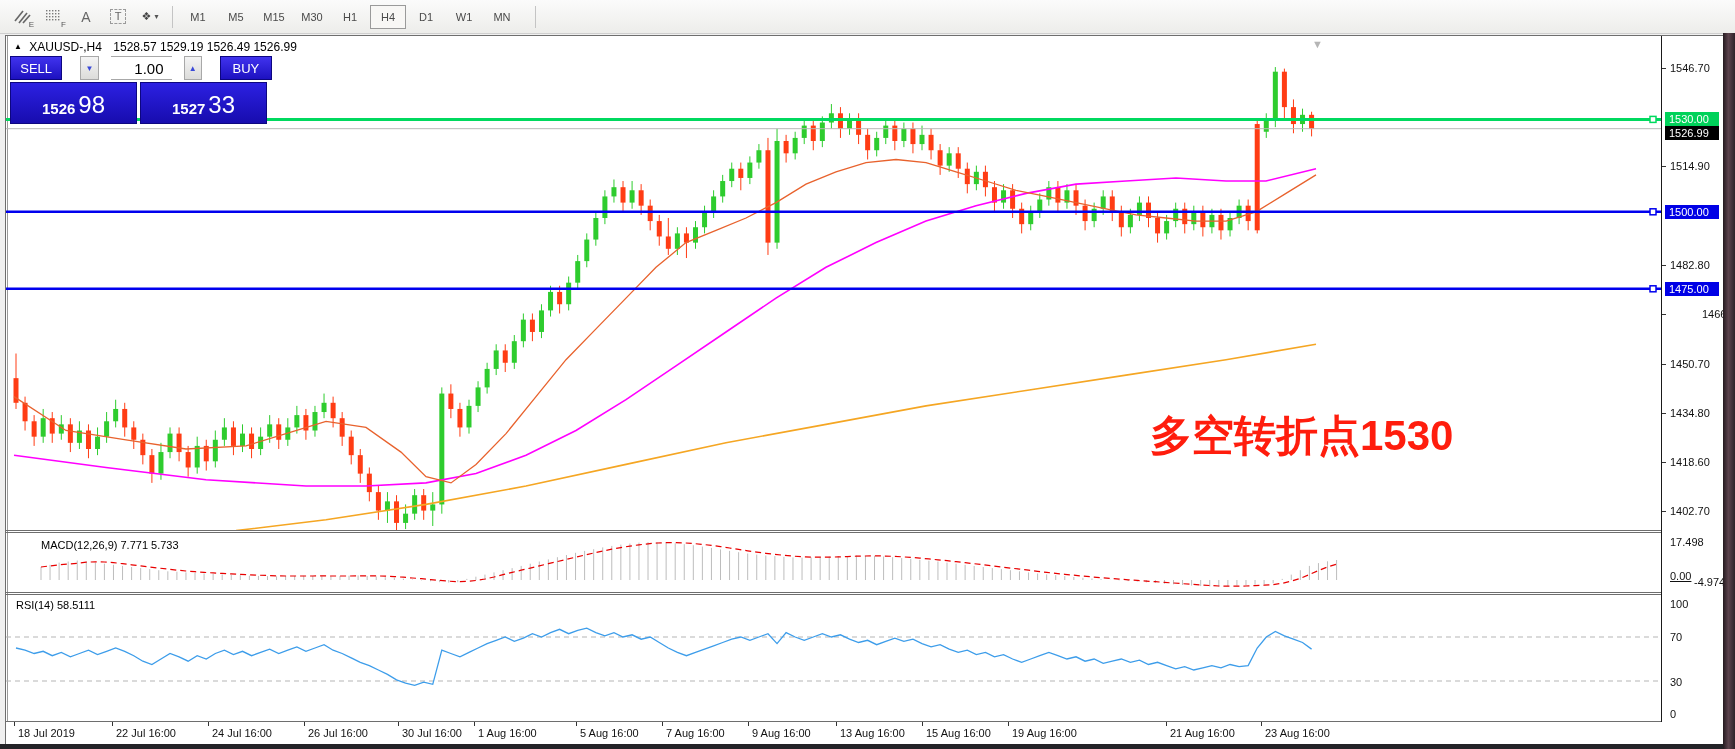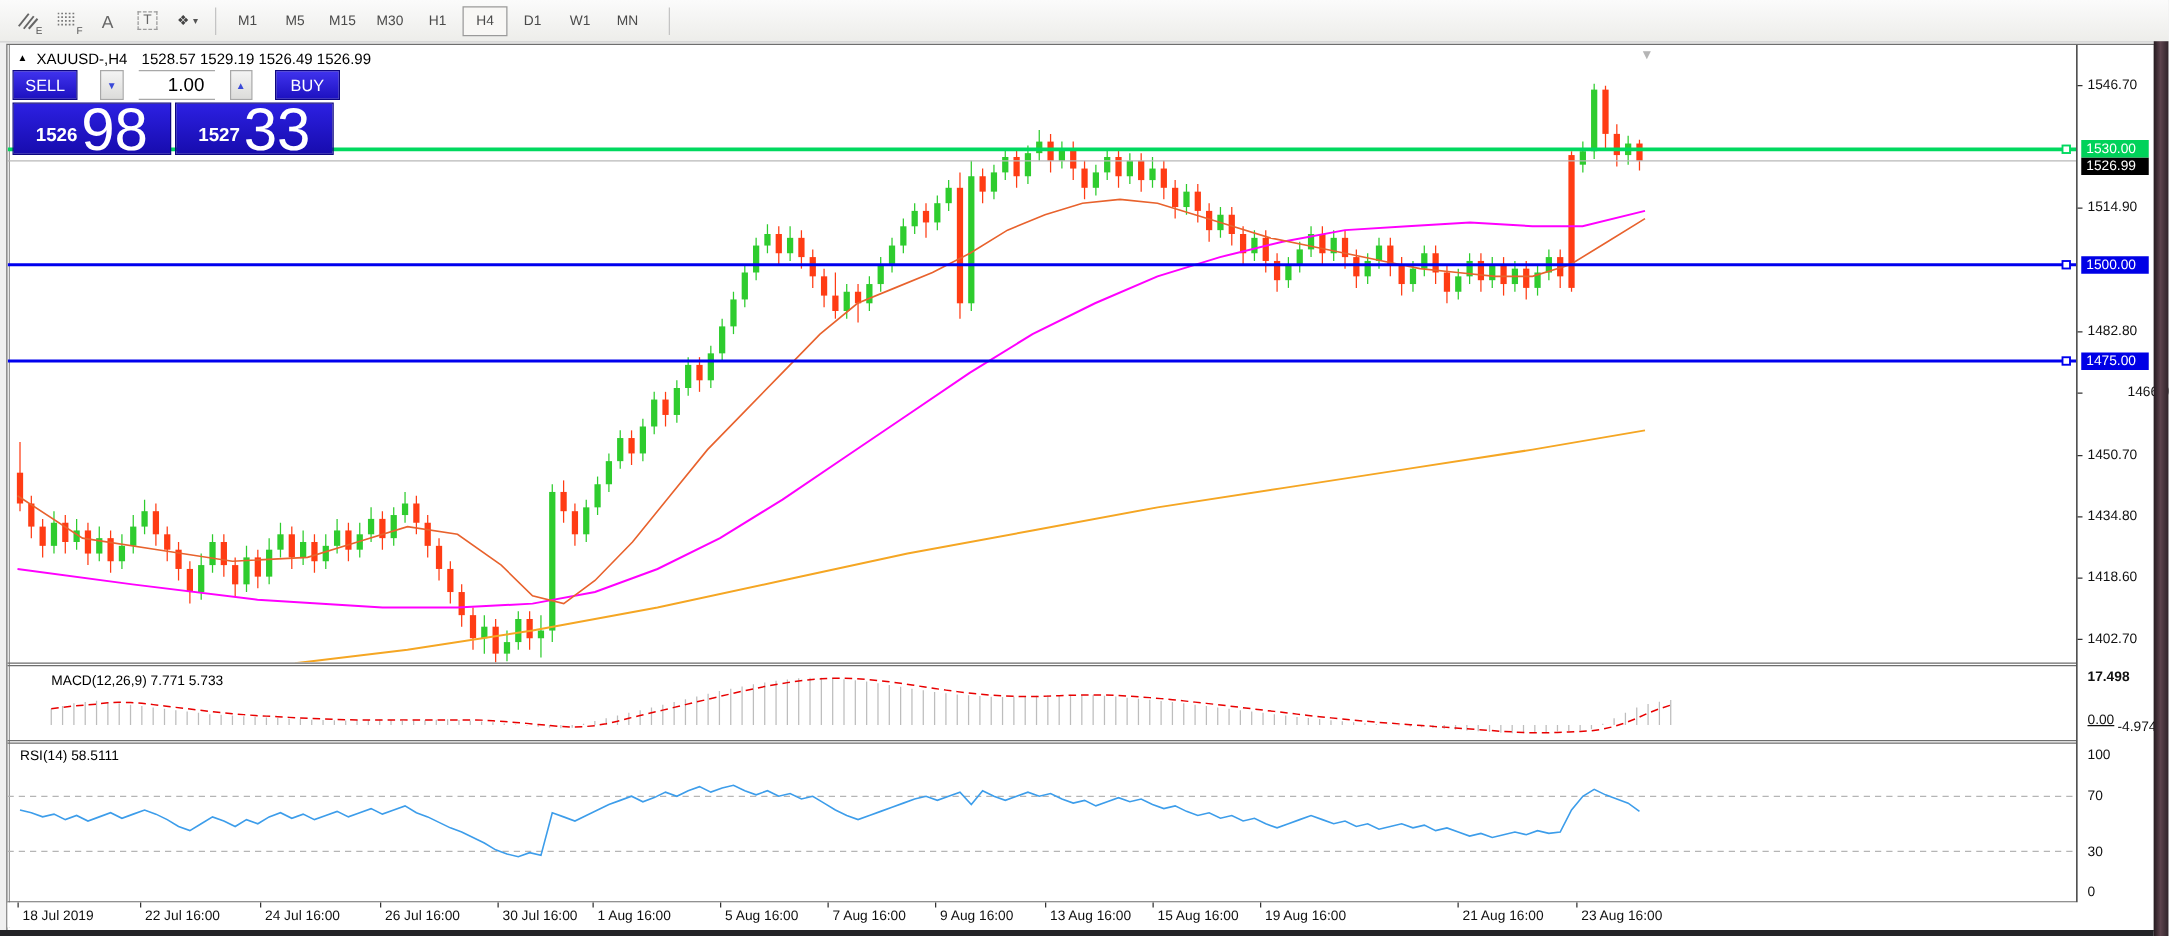--- a/index.html
+++ b/index.html
@@ -33,21 +33,21 @@
   #tp-row1{display:flex;height:24px;gap:12px;}
   .tp-btn{background:linear-gradient(#4033ee,#1d11c0);border:1px solid #0d0680;color:#fff;font-size:13px;display:flex;align-items:center;justify-content:center;box-sizing:border-box;}
   #sell-btn{width:64px;}
   #buy-btn{width:64px;margin-left:6px;}
   .spin{width:22px;height:24px;background:linear-gradient(#f4f4f4,#dcdcda);border:1px solid #a8a8a8;color:#3a49d8;font-size:8px;display:flex;align-items:center;justify-content:center;box-sizing:border-box;}
   #vol-input{width:61px;height:24px;border:1px solid #a8a8a8;border-left:none;border-right:none;font-size:15px;text-align:right;padding:0 8px 0 0;box-sizing:border-box;font-family:"Liberation Sans",sans-serif;}
   #tp-row2{display:flex;margin-top:2px;}
   .px-box{width:127px;height:42px;background:linear-gradient(#2c20e2,#170cae);border:1px solid #0d0680;color:#fff;display:flex;align-items:flex-end;justify-content:center;box-sizing:border-box;padding-bottom:1px;}
   .px-box + .px-box{margin-left:3px;}
   .px-small{font-size:15px;font-weight:bold;margin:0 3px 5px 0;}
-  .px-big{font-size:48px;line-height:34px;}
+  .px-big{font-size:24px;line-height:34px;}
   #annotation{font-size:42px;font-weight:bold;color:#ff1d0d;white-space:nowrap;}
   #shift-marker{color:#b5b5b5;font-size:11px;}
   #right-strip{left:1723px;top:33px;width:12px;height:716px;background:linear-gradient(to right,#241a1f,#5c434d 45%,#2e2228);}
   #bottom-strip{left:0;top:744px;width:1723px;height:5px;background:#232327;}
 </style>
 </head>
 <body>
 
 <div id="stage">
 
@@ -440,20 +440,21 @@
             <span class="px-small">1526</span>
             <span class="px-big">98</span>
           </div>
           <div class="px-box">
             <span class="px-small">1527</span>
             <span class="px-big">33</span>
           </div>
         </div>
       </div>
 
+      <div id="annotation" class="abs" style="left:1144px;top:372px;">多空转折点1530</div>
     </div>
 
     <div class="sepline abs" style="top:494px;"></div>
     <div class="sepline abs" style="top:496px;"></div>
 
     <div id="macd-panel" class="abs" style="left:0;top:497px;width:1655px;height:59px;overflow:hidden;margin-left:25px;">
       <div id="macd-svg-holder" class="abs" style="left:0;top:0;"><svg width="1655" height="59" xmlns="http://www.w3.org/2000/svg">
             <line x1="10" x2="10" y1="47" y2="34.0" stroke="#bdbdbd" stroke-width="1"></line>
             <line x1="19.060000000000002" x2="19.060000000000002" y1="47" y2="31.8" stroke="#bdbdbd" stroke-width="1"></line>
             <line x1="28.12" x2="28.12" y1="47" y2="29.6" stroke="#bdbdbd" stroke-width="1"></line>
@@ -627,21 +628,21 @@
         <div class="axtick" style="top: 278px;"></div>
         <div class="axlab" style="top: 272px; margin-left: 32px;">1466.90</div>
         <div class="axtick" style="top: 328px;"></div>
         <div class="axlab" style="top: 322px;">1450.70</div>
         <div class="axtick" style="top: 377px;"></div>
         <div class="axlab" style="top: 371px;">1434.80</div>
         <div class="axtick" style="top: 426px;"></div>
         <div class="axlab" style="top: 420px;">1418.60</div>
         <div class="axtick" style="top: 475px;"></div>
         <div class="axlab" style="top: 469px;">1402.70</div>
-        <div class="axlab" style="top: 500px; font-weight: bold;">17.498</div>
+        <div class="axlab" style="top: 500px;">17.498</div>
         <div class="axlab" style="top: 534px; text-decoration: underline;">0.00</div>
         <div class="axlab" style="top: 540px; margin-left: 24px;">-4.974</div>
         <div class="axlab" style="top: 562px;">100</div>
         <div class="axlab" style="top: 595px;">70</div>
         <div class="axlab" style="top: 640px;">30</div>
         <div class="axlab" style="top: 672px;">0</div>
         <div class="badge" style="top: 90px; background: rgb(0, 0, 0);">1526.99</div>
         <div class="badge" style="top: 76px; background: rgb(0, 210, 90);">1530.00</div>
         <div class="badge" style="top: 169px; background: rgb(0, 0, 230);">1500.00</div>
         <div class="badge" style="top: 246px; background: rgb(0, 0, 230);">1475.00</div>

